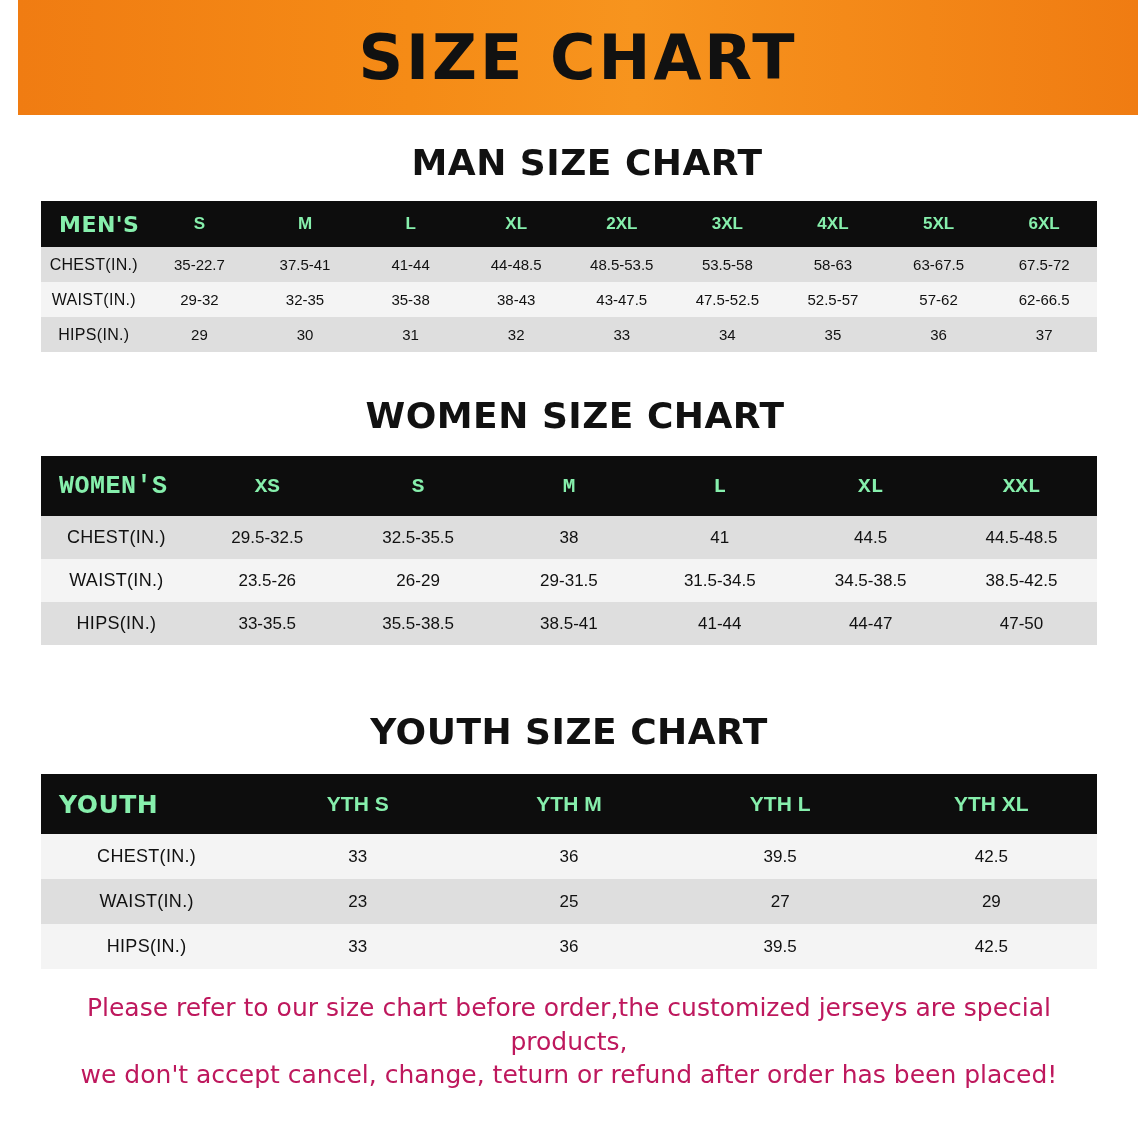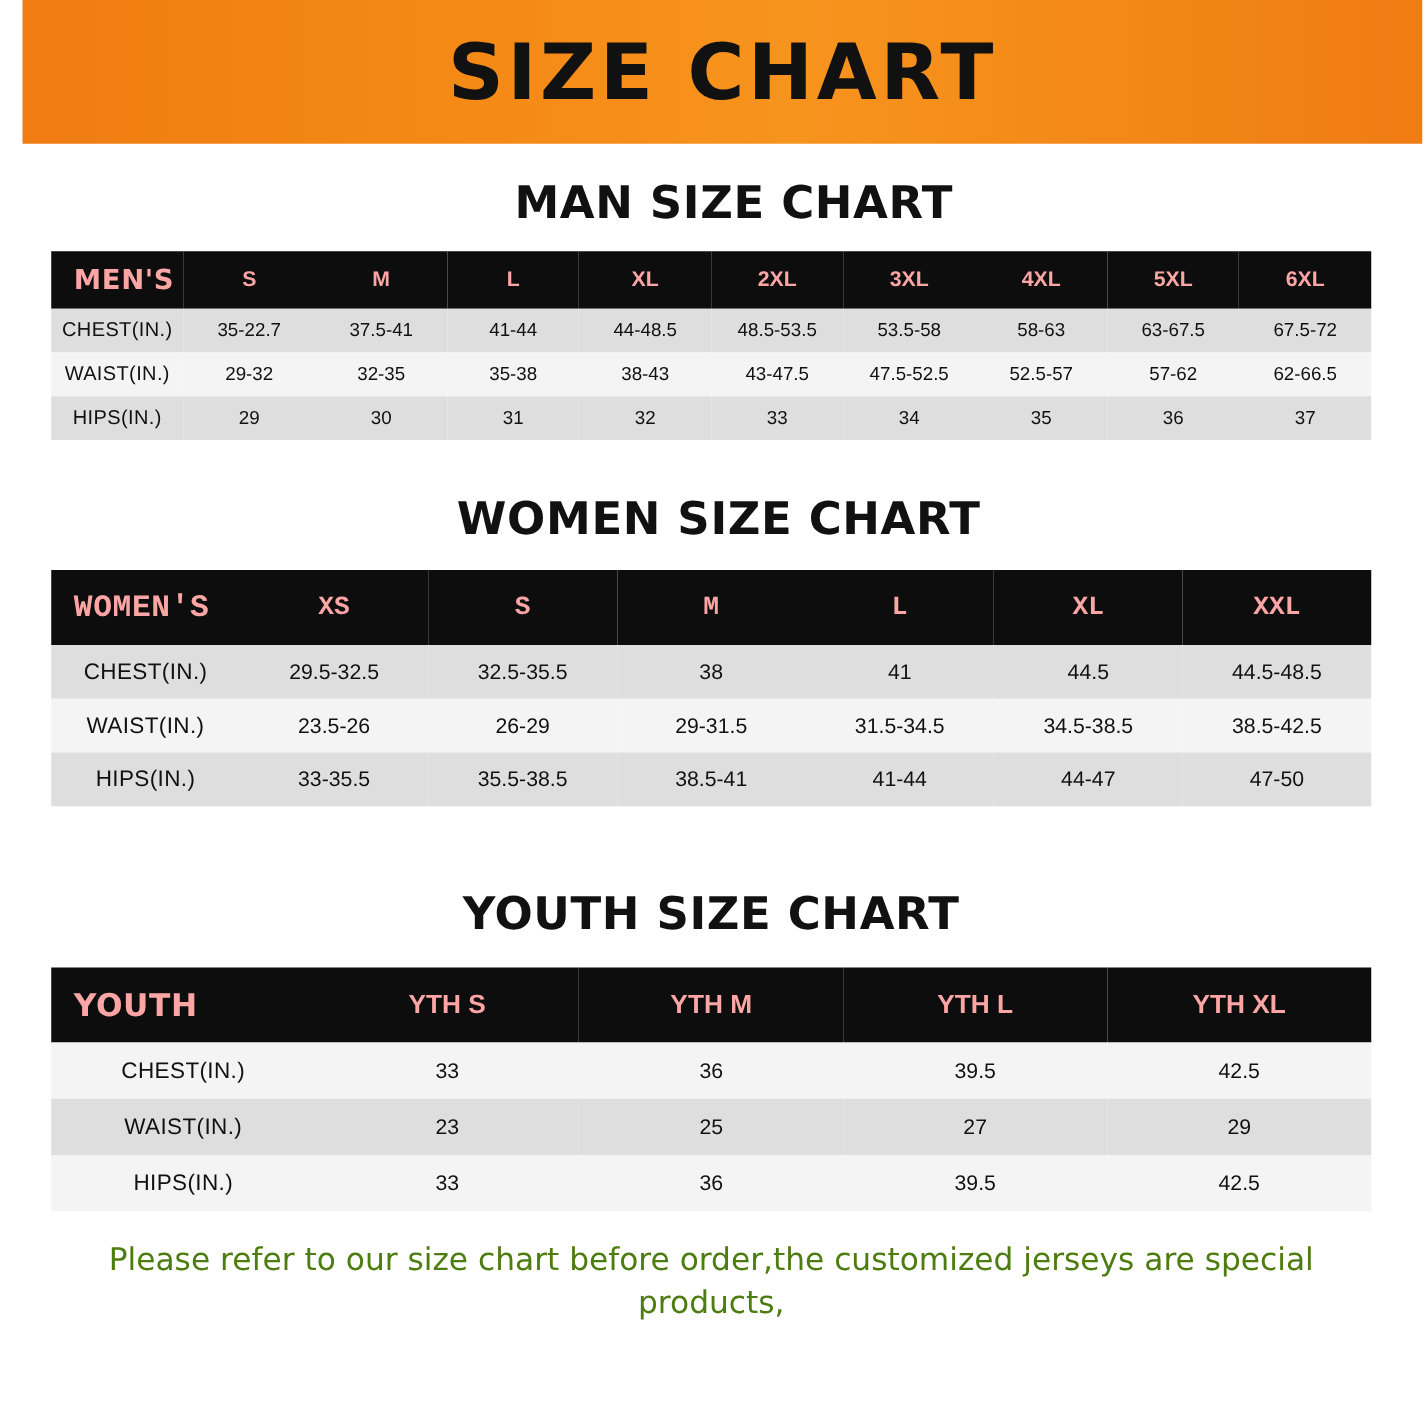--- a/index.html
+++ b/index.html
@@ -62,21 +62,21 @@
     text-align: center;
     font-size: 16px;
     color: #111111;
     padding: 0;
     height: 34px;
     vertical-align: middle;
     white-space: nowrap;
   }
   .chart-table thead th {
     background: #0d0d0d;
-    color: #fca5a5;
+    color: #86efac;
     font-size: 18px;
     height: 46px;
     font-weight: 700;
   }
   .chart-table thead th.rowlabel {
     text-align: left;
     padding-left: 18px;
     font-size: 23px;
     font-family: "DejaVu Sans", sans-serif;
     letter-spacing: 0.5px;
@@ -106,21 +106,21 @@
   #youth-table { margin-top: 22px; }
   #youth-table thead th { height: 60px; font-size: 21px; margin-top: 24px; }
   #youth-table thead th.rowlabel { font-size: 25px; }
   #youth-table tbody tr td { height: 45px; font-size: 17px; }
   #youth-table tbody tr td.rowlabel { font-size: 18px; }
 
   
   .note {
     margin: 22px auto 0 auto;
     width: 1060px;
-    color: #4d7c0f;
+    color: #be185d;
     font-size: 25px;
     line-height: 1.34;
     text-align: center;
     font-family: "DejaVu Sans", sans-serif;
   }
   .note .line { display: block; }
 </style>
 </head>
 <body>
 
@@ -265,13 +265,14 @@
           <td class="row-light">36</td>
           <td class="row-light">39.5</td>
           <td class="row-light">42.5</td>
         </tr>
       </tbody>
   </table>
 </div>
 
 <div class="note">
   <span class="line">Please refer to our size chart before order,the customized jerseys are special products,</span>
+  <span class="line">we don't accept cancel, change, teturn or refund after order has been placed!</span>
 </div>
 
 </body></html>

